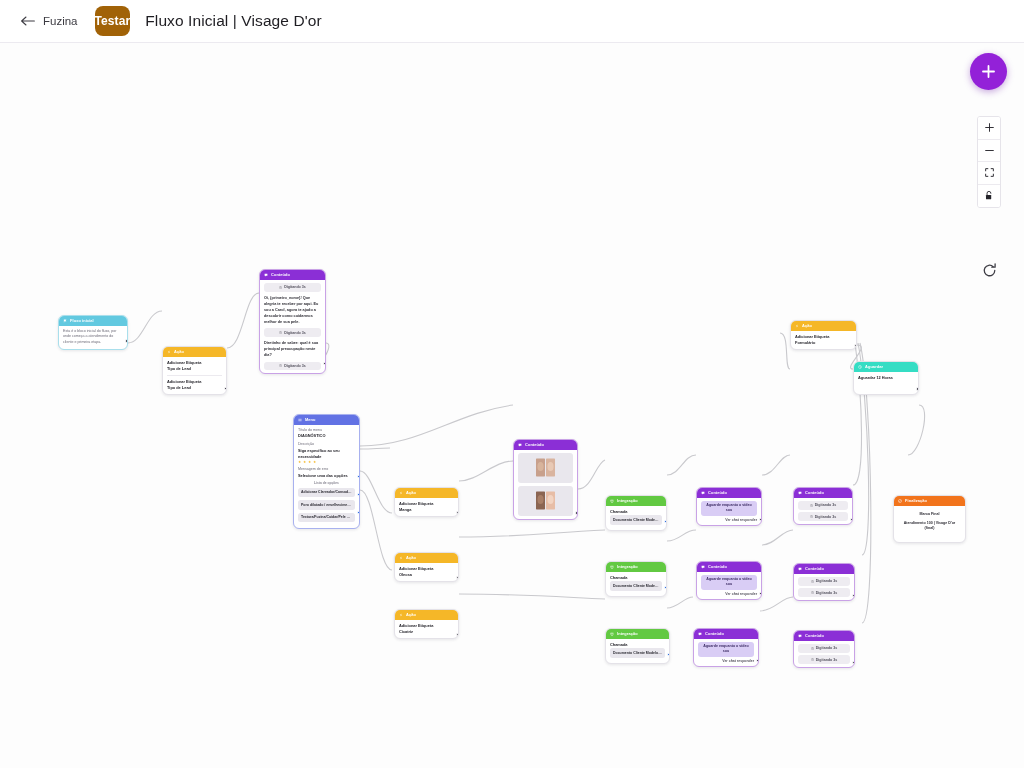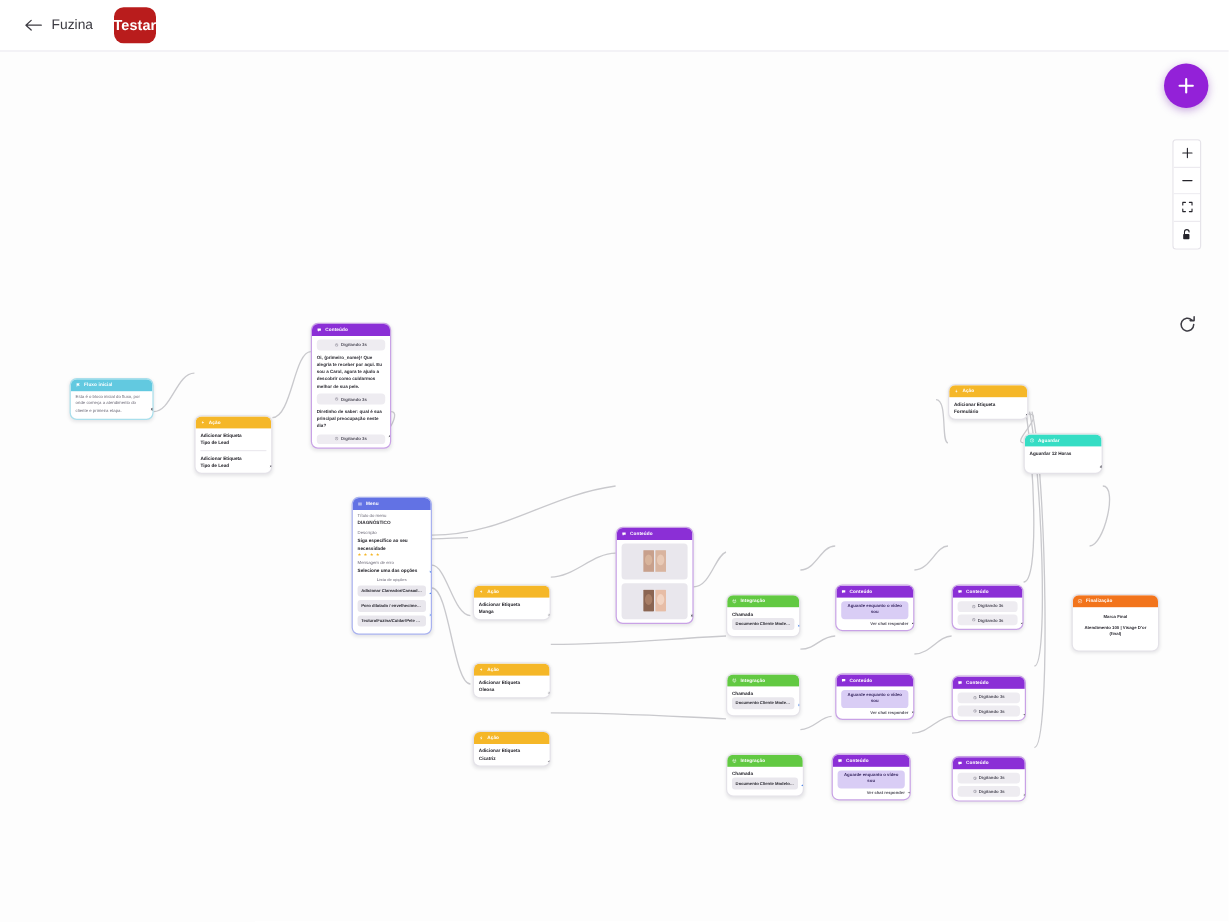--- a/index.html
+++ b/index.html
@@ -18,21 +18,21 @@
     padding-left: 14px; gap: 11px; z-index: 40;
     border-bottom: 1px solid #eceaf0;
   }
   .back-btn {
     display: flex; align-items: center; gap: 7px;
     color: #3c3b42; font-size: 11.5px; cursor: pointer;
     padding: 4px 6px; border-radius: 5px;
   }
   .back-arrow { width: 16px; height: 12px; display: block; }
   .testar-btn {
-    background: #b91c1c; color: #ffffff; font-size: 12px; font-weight: 600;
+    background: #a16207; color: #ffffff; font-size: 12px; font-weight: 600;
     border: none; border-radius: 8px; padding: 8px 0; cursor: pointer;
     letter-spacing: .1px;
   }
   .flow-title {
     font-size: 15.5px; color: #1e1d22; font-weight: 400; margin-left: 4px;
     letter-spacing: .1px;
   }
 
   
   .canvas {
@@ -157,20 +157,21 @@
 <div id="app">
 
   <div class="topbar">
     <div class="back-btn">
       <svg class="back-arrow" viewBox="0 0 20 14">
         <path d="M7.5 2 L2 7 L7.5 12 M2 7 H18" fill="none" stroke="#3c3b42" stroke-width="1.3" stroke-linecap="round" stroke-linejoin="round"></path>
       </svg>
       <span>Fuzina</span>
     </div>
     <button class="testar-btn">Testar</button>
+    <div class="flow-title">Fluxo Inicial | Visage D'or</div>
   </div>
 
   <div class="canvas">
 
     <svg class="edges">
 
       <path class="edge" d="M128,300 C143,300 147,268 162,268"></path>
 
       <path class="edge" d="M227,305 C243,305 245,250 259,250"></path>
 

